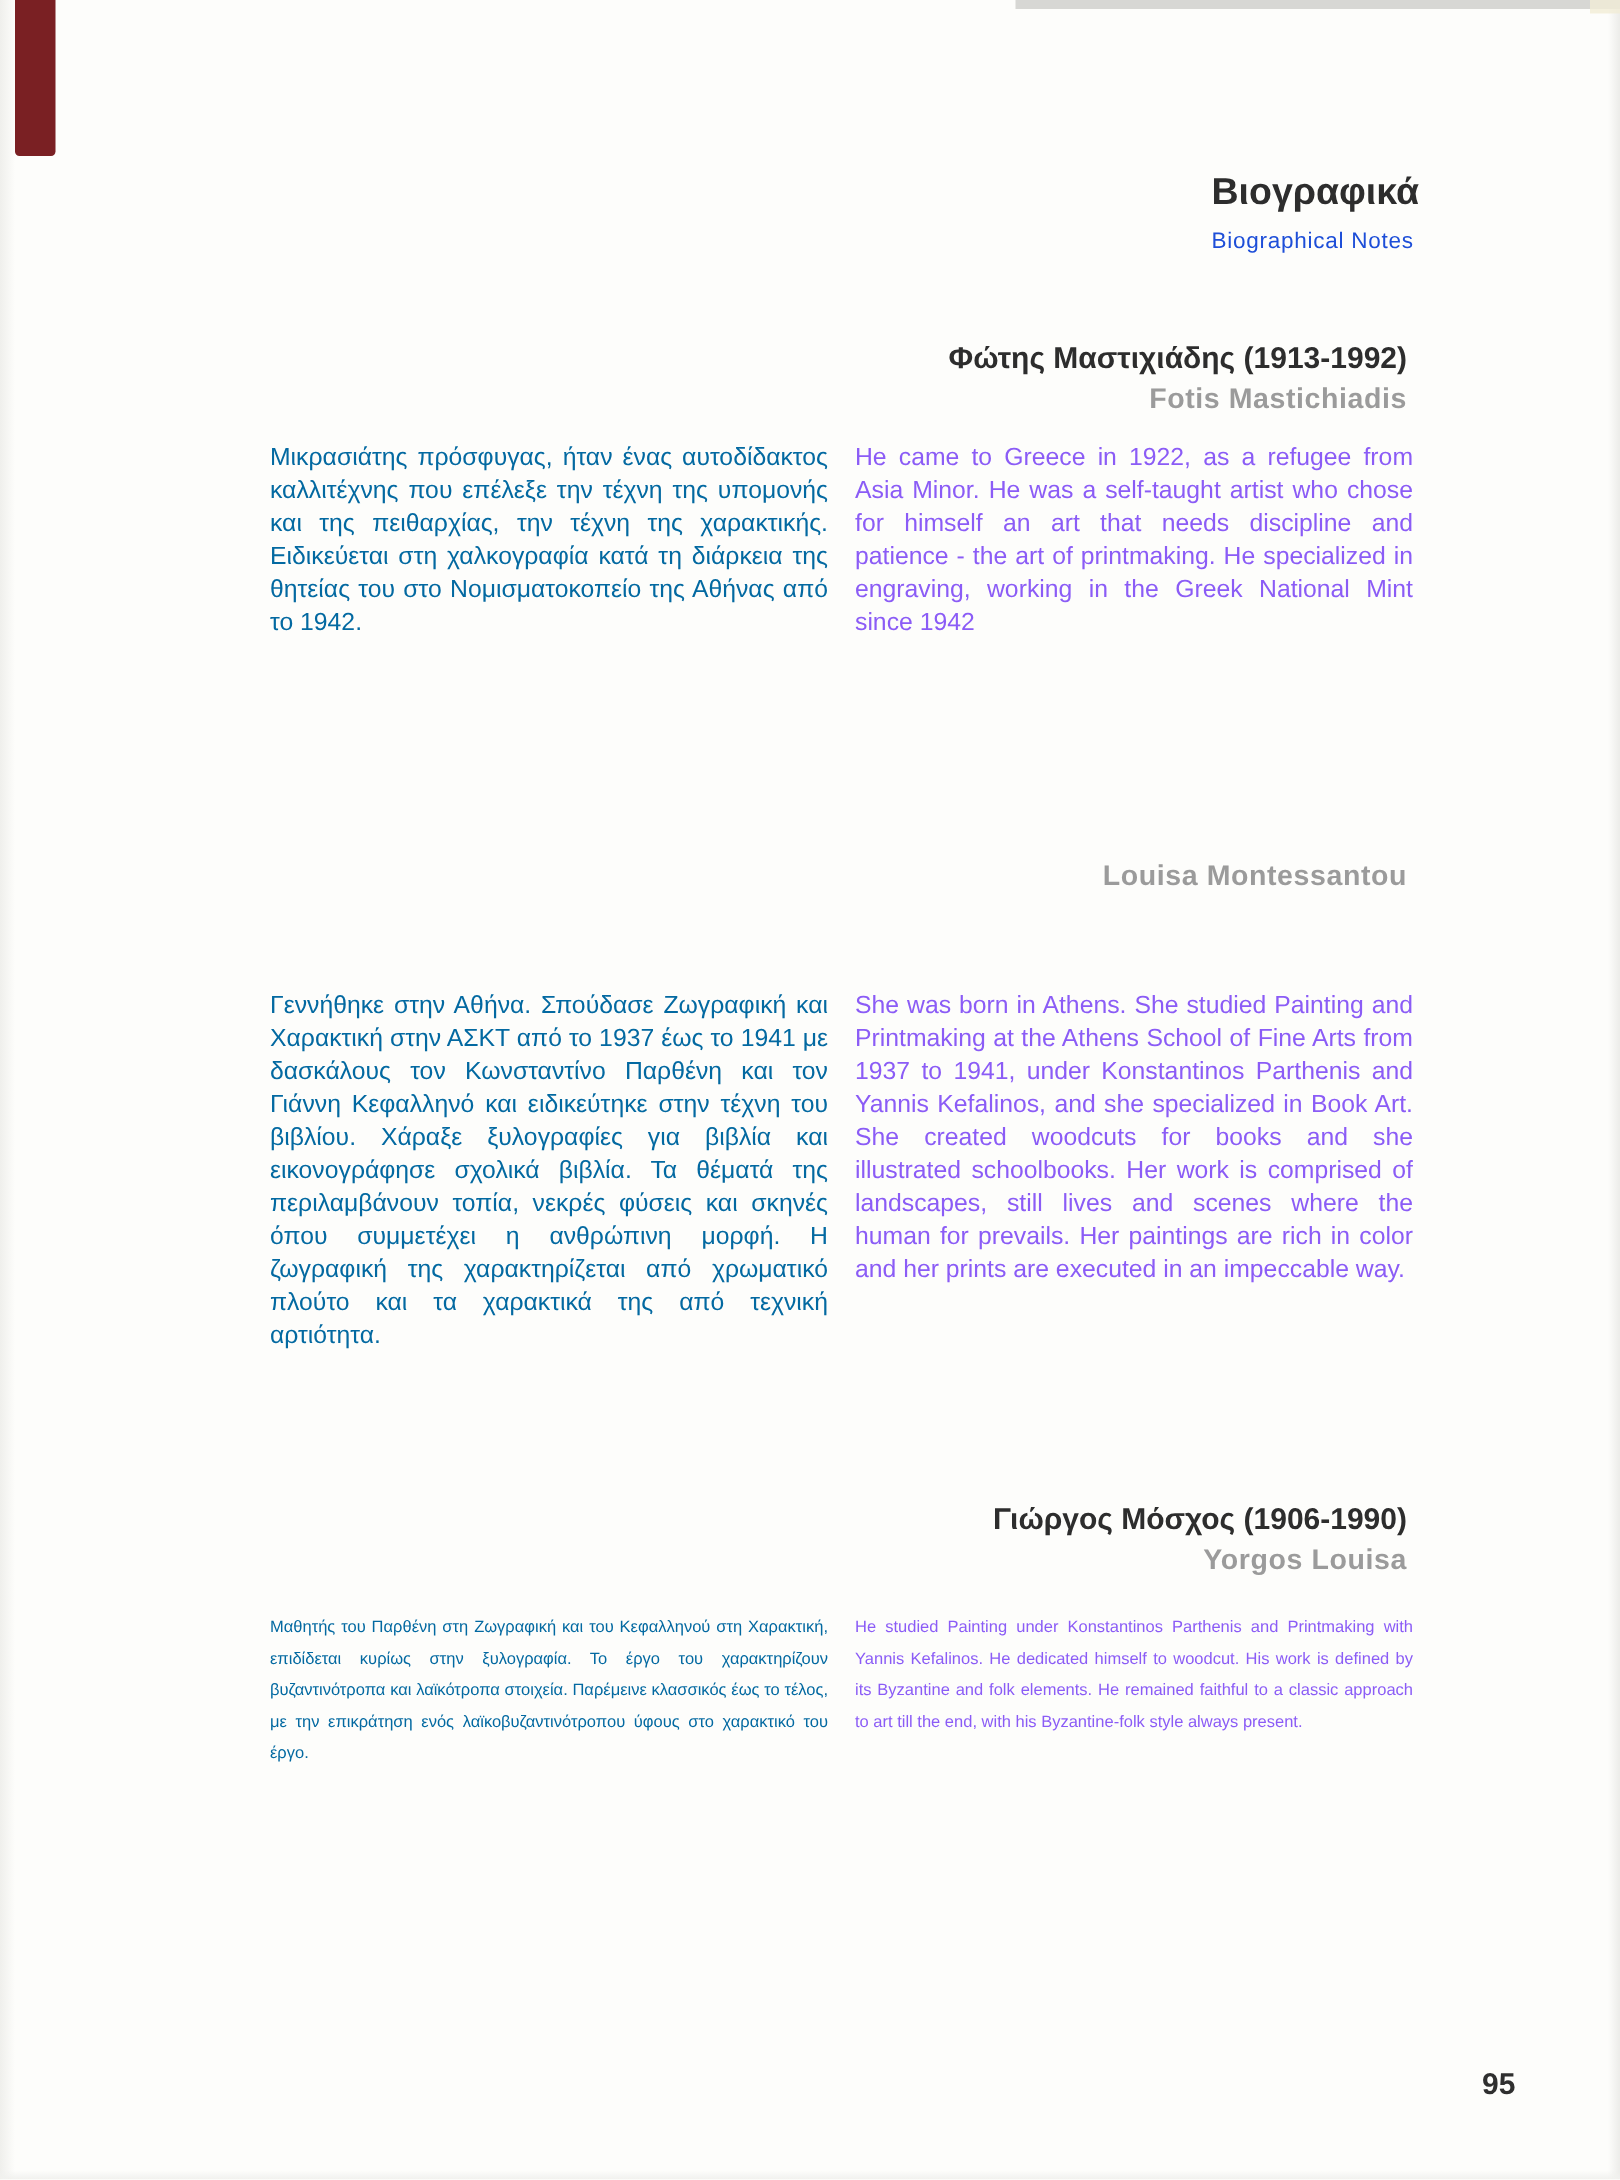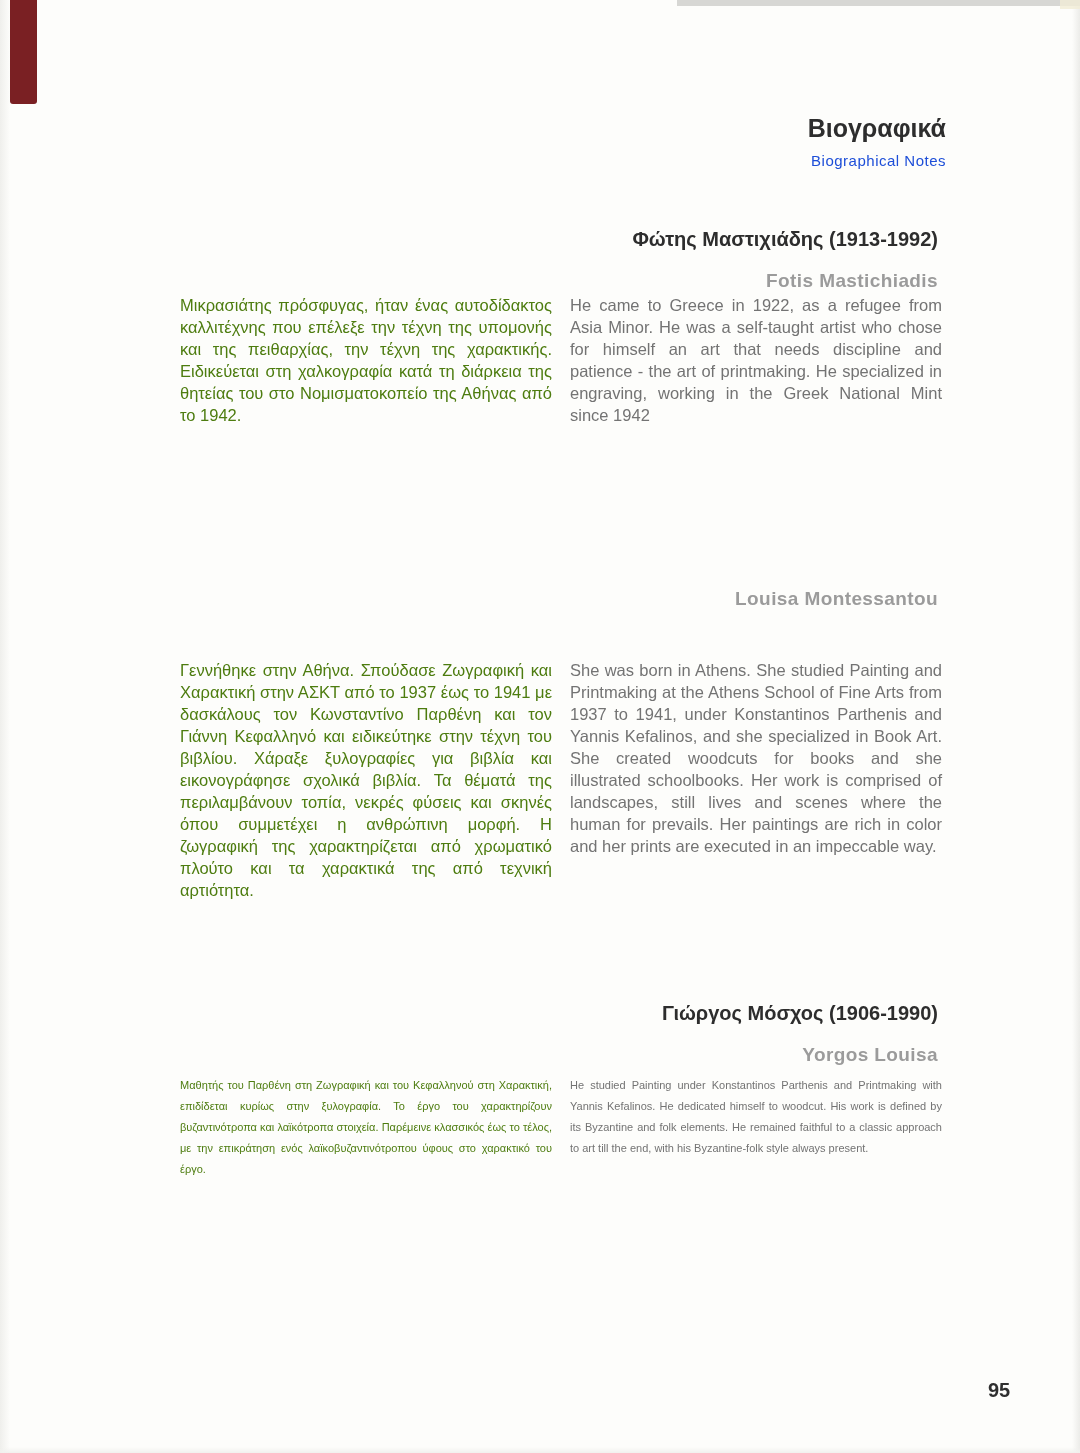--- a/index.html
+++ b/index.html
@@ -39,21 +39,21 @@
     position: absolute; top: 0; left: 677px; right: 0; height: 6px;
     background: #d7d7d4;
   }
   .corner-patch {
     position: absolute; top: 0; right: 0; width: 20px; height: 9px;
     background: #f1ecd6; opacity: .8;
   }
 
   .page-header {
     position: absolute; top: 113px; right: 134px;
-    text-align: right;
+    text-align: left;
   }
   .title-el {
     font-size: 25px; line-height: 30px;
     font-weight: 600; color: #2d2d2d;
   }
   .title-en {
     font-size: 15px; line-height: 28px; margin-top: 4px;
     font-weight: 500; color: #1d4ed8; letter-spacing: 0.5px;
   }
 
@@ -64,39 +64,39 @@
 
   .entry-names {
     position: absolute; top: 0; right: 142px;
     text-align: right; white-space: nowrap;
   }
   .name-el {
     font-size: 20px; line-height: 25px;
     font-weight: 700; color: #2d2d2d;
   }
   .name-en {
-    font-size: 19px; line-height: 23px; margin-top: 17px;
+    font-size: 19px; line-height: 23px; margin-top: 3px;
     font-weight: 700; color: #9b9b9b; letter-spacing: 0.4px;
   }
 
   .cols {
     position: absolute; left: 180px;
     display: flex; gap: 18px;
   }
   .entry-0 .cols { top: 67px; }
   .entry-1 .cols { top: 89px; }
   .entry-2 .cols { top: 74px; }
 
   .cols p {
     margin: 0; width: 372px;
     text-align: justify;
     font-size: 16.5px; line-height: 22px;
   }
-  .bio-el { color: #4d7c0f; }
-  .bio-en { color: #737373; }
+  .bio-el { color: #0369a1; }
+  .bio-en { color: #8b5cf6; }
   .entry-2 .cols p { font-size: 11px; line-height: 21px; }
 
   .page-number {
     position: absolute; left: 988px; top: 1379px;
     font-size: 20px; font-weight: 600; color: #2f2f2f;
   }
 </style>
 </head>
 <body>
 

